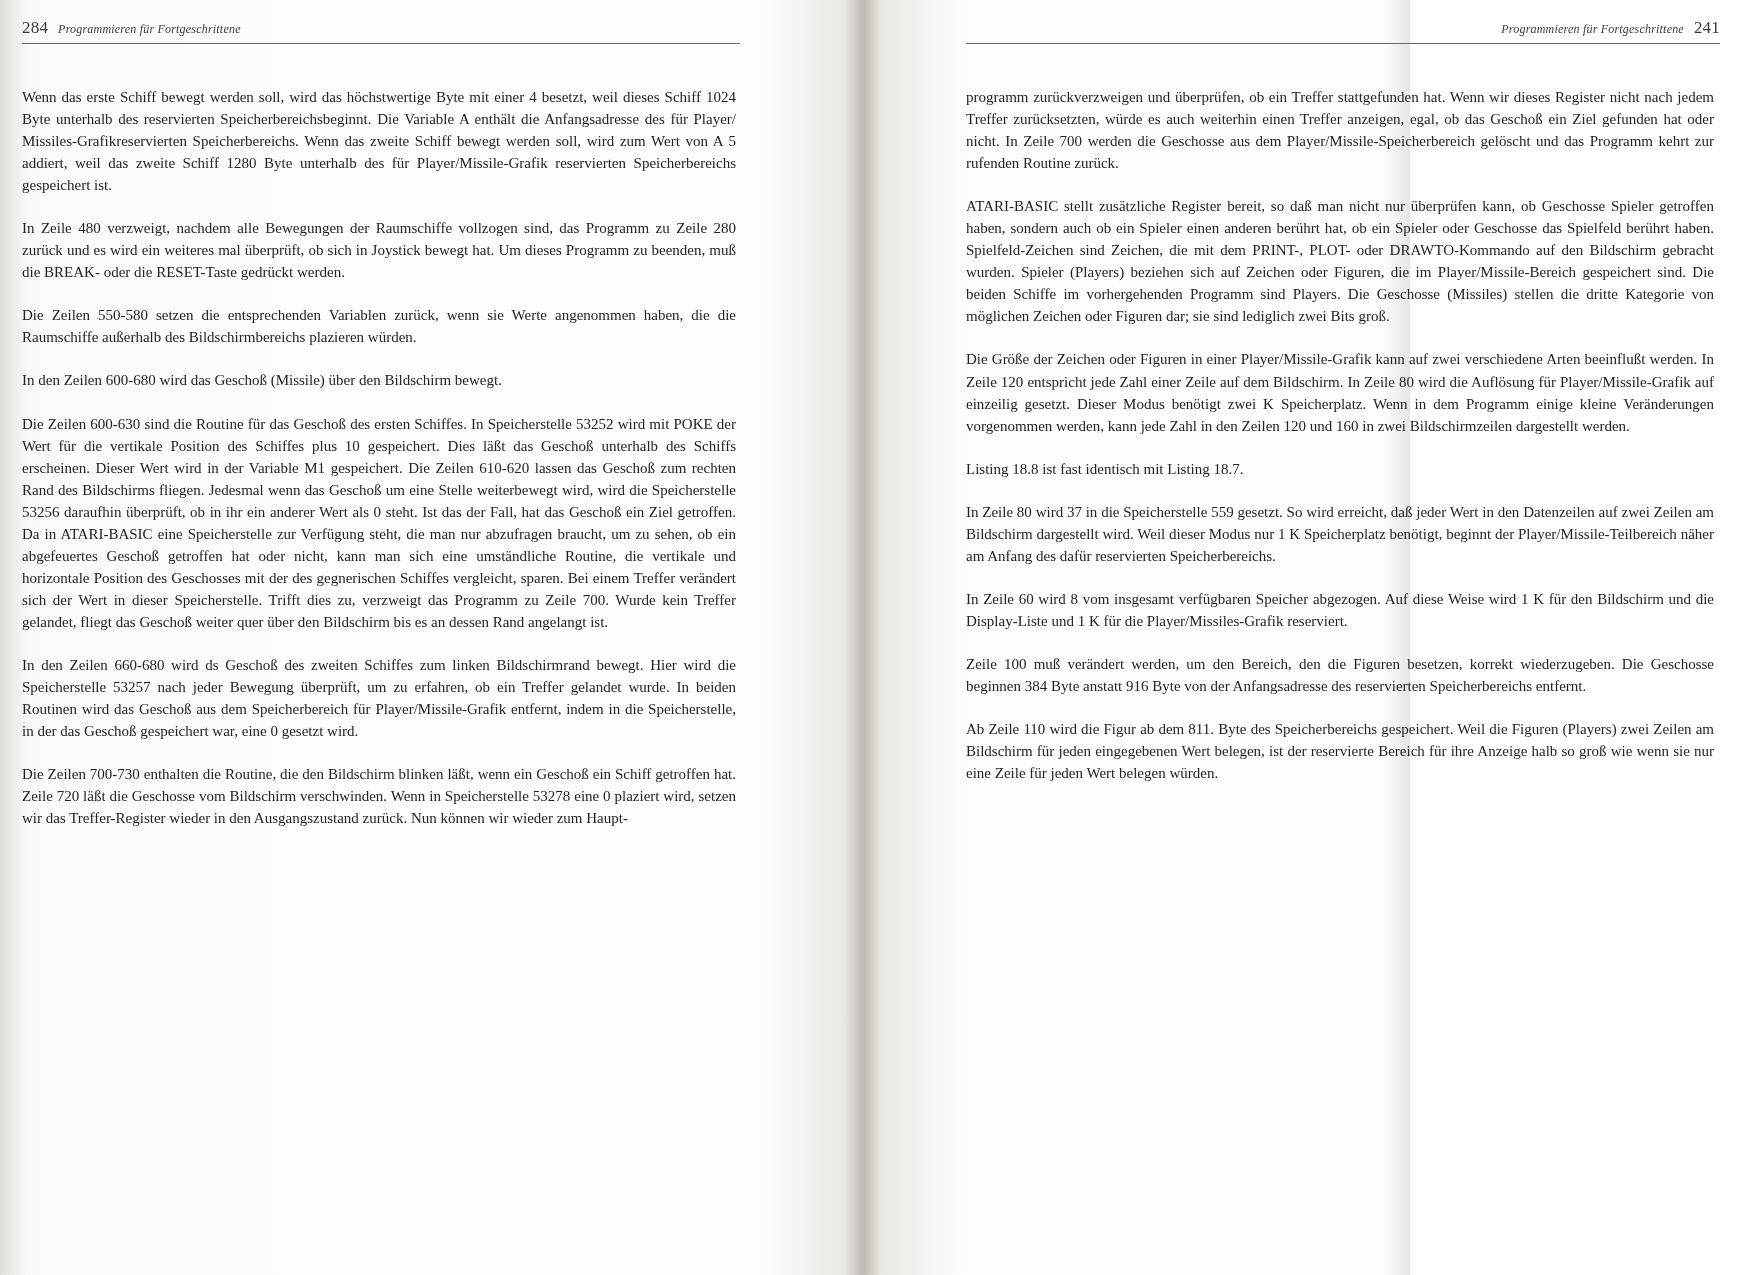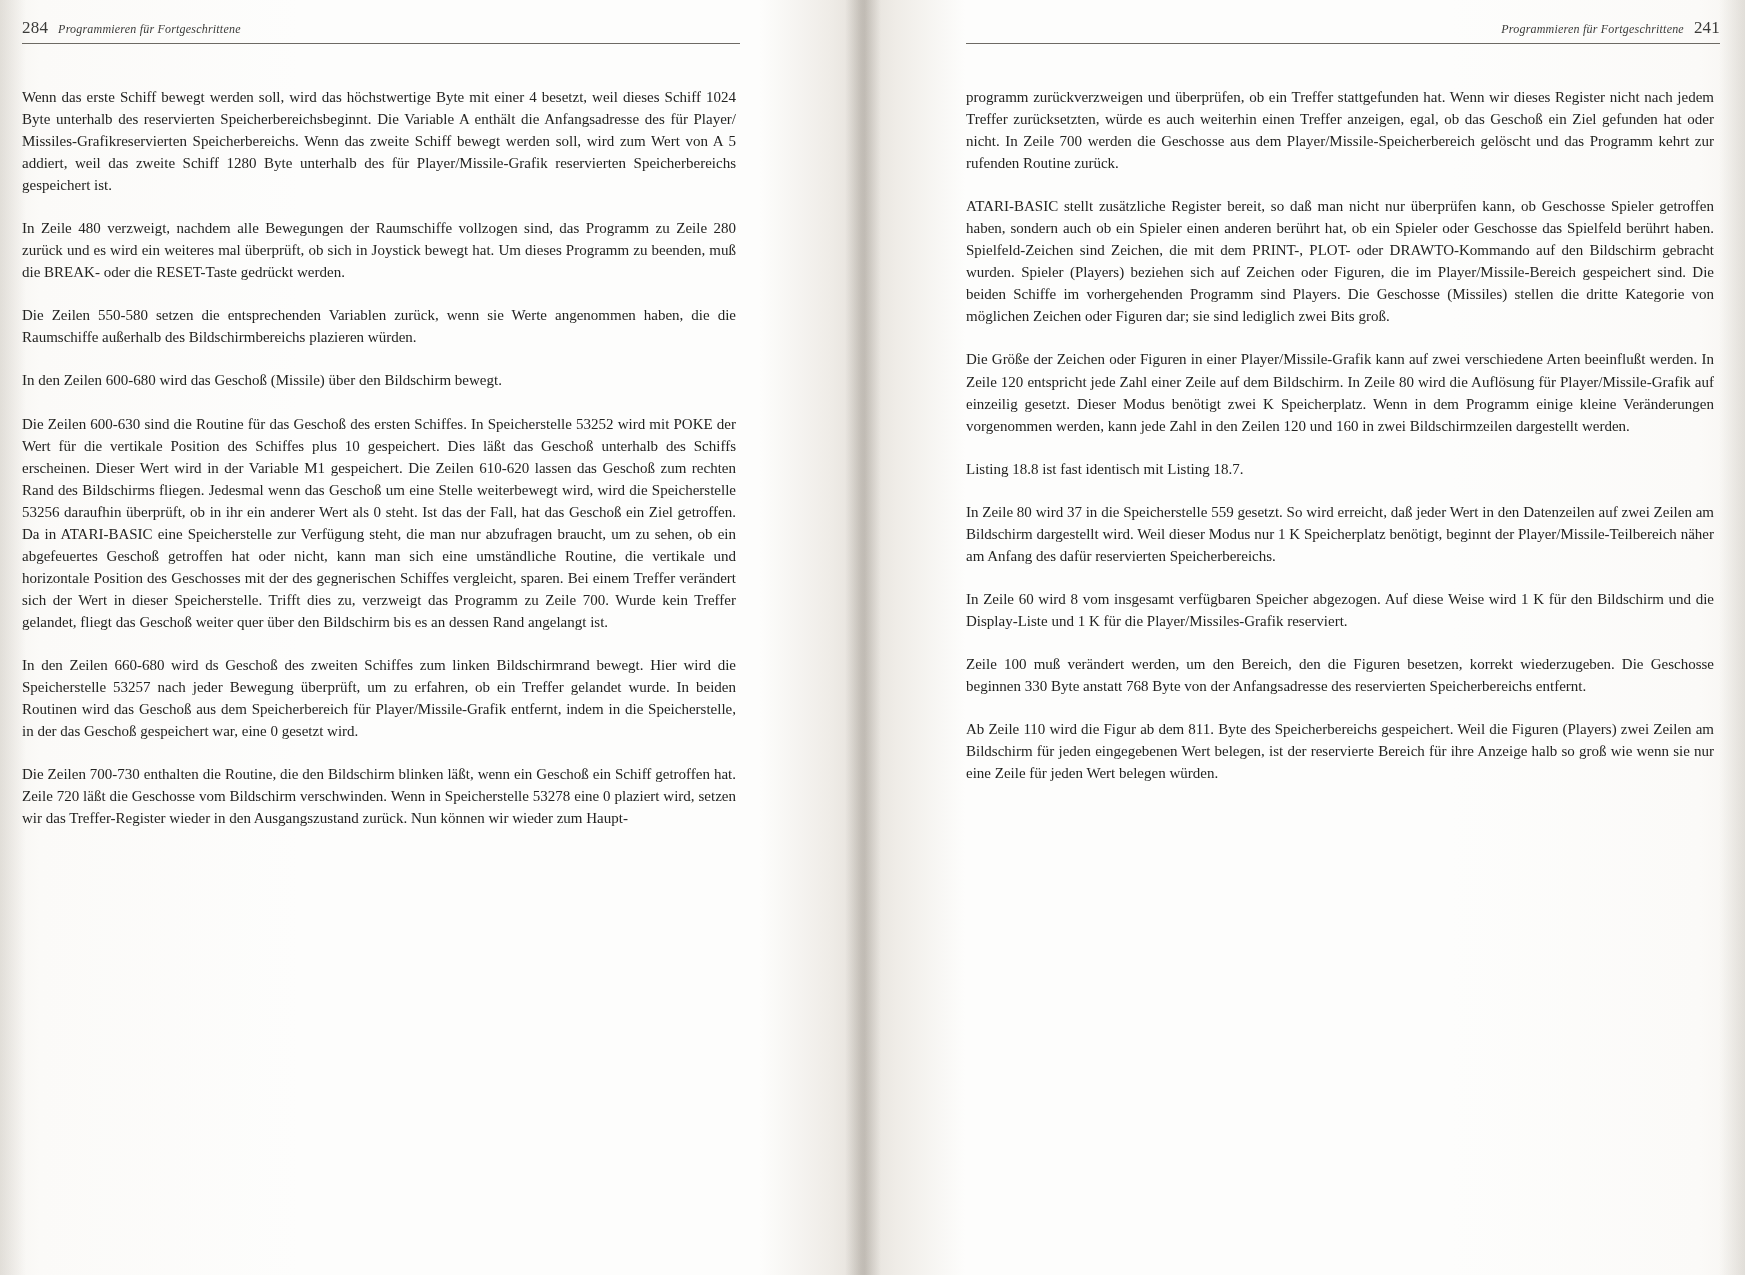--- a/index.html
+++ b/index.html
@@ -9,21 +9,21 @@
   }
   body {
     width: 1745px;
     height: 1275px;
     font-family: "Liberation Serif", serif;
     color: #2b2b2b;
     overflow: hidden;
   }
   .spread {
     position: relative;
-    width: 1745px;
+    width: 1410px;
     height: 1275px;
     background:
       linear-gradient(to right,
         #f6f4f0 0px,
         #fbfaf8 40px,
         #fdfdfc 300px,
         #fdfdfc 760px,
         #efece7 830px,
         #e4e0da 862px,
         #efece7 896px,
@@ -156,18 +156,18 @@
       </div>
       <hr class="rule">
     </div>
     <div class="body-col">
       <p>programm zurückverzweigen und überprüfen, ob ein Treffer stattgefunden hat. Wenn wir dieses Register nicht nach jedem Treffer zurücksetzten, würde es auch weiterhin einen Treffer anzeigen, egal, ob das Geschoß ein Ziel gefunden hat oder nicht. In Zeile 700 werden die Geschosse aus dem Player/Missile-Speicherbereich gelöscht und das Programm kehrt zur rufenden Routine zurück.</p>
       <p>ATARI-BASIC stellt zusätzliche Register bereit, so daß man nicht nur überprüfen kann, ob Geschosse Spieler getroffen haben, sondern auch ob ein Spieler einen anderen berührt hat, ob ein Spieler oder Geschosse das Spielfeld berührt haben. Spielfeld-Zeichen sind Zeichen, die mit dem PRINT-, PLOT- oder DRAWTO-Kommando auf den Bildschirm gebracht wurden. Spieler (Players) beziehen sich auf Zeichen oder Figuren, die im Player/Missile-Bereich gespeichert sind. Die beiden Schiffe im vorhergehenden Programm sind Players. Die Geschosse (Missiles) stellen die dritte Kategorie von möglichen Zeichen oder Figuren dar; sie sind lediglich zwei Bits groß.</p>
       <p>Die Größe der Zeichen oder Figuren in einer Player/Missile-Grafik kann auf zwei verschiedene Arten beeinflußt werden. In Zeile 120 entspricht jede Zahl einer Zeile auf dem Bildschirm. In Zeile 80 wird die Auflösung für Player/Missile-Grafik auf einzeilig gesetzt. Dieser Modus benötigt zwei K Speicherplatz. Wenn in dem Programm einige kleine Veränderungen vorgenommen werden, kann jede Zahl in den Zeilen 120 und 160 in zwei Bildschirmzeilen dargestellt werden.</p>
       <p>Listing 18.8 ist fast identisch mit Listing 18.7.</p>
       <p>In Zeile 80 wird 37 in die Speicherstelle 559 gesetzt. So wird erreicht, daß jeder Wert in den Datenzeilen auf zwei Zeilen am Bildschirm dargestellt wird. Weil dieser Modus nur 1 K Speicherplatz benötigt, beginnt der Player/Missile-Teilbereich näher am Anfang des dafür reservierten Speicherbereichs.</p>
       <p>In Zeile 60 wird 8 vom insgesamt verfügbaren Speicher abgezogen. Auf diese Weise wird 1 K für den Bildschirm und die Display-Liste und 1 K für die Player/Missiles-Grafik reserviert.</p>
-      <p>Zeile 100 muß verändert werden, um den Bereich, den die Figuren besetzen, korrekt wiederzugeben. Die Geschosse beginnen 330 Byte anstatt 768 Byte von der Anfangsadresse des reservierten Speicherbereichs entfernt.</p>
+      <p>Zeile 100 muß verändert werden, um den Bereich, den die Figuren besetzen, korrekt wiederzugeben. Die Geschosse beginnen 384 Byte anstatt 916 Byte von der Anfangsadresse des reservierten Speicherbereichs entfernt.</p>
       <p>Ab Zeile 110 wird die Figur ab dem 811. Byte des Speicherbereichs gespeichert. Weil die Figuren (Players) zwei Zeilen am Bildschirm für jeden eingegebenen Wert belegen, ist der reservierte Bereich für ihre Anzeige halb so groß wie wenn sie nur eine Zeile für jeden Wert belegen würden.</p>
     </div>
   </div>
 
 </div>
 
 </body></html>

